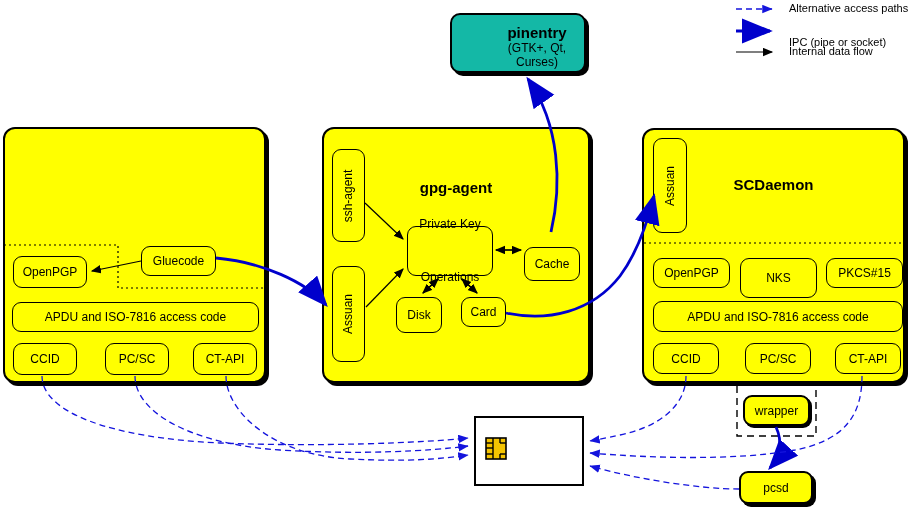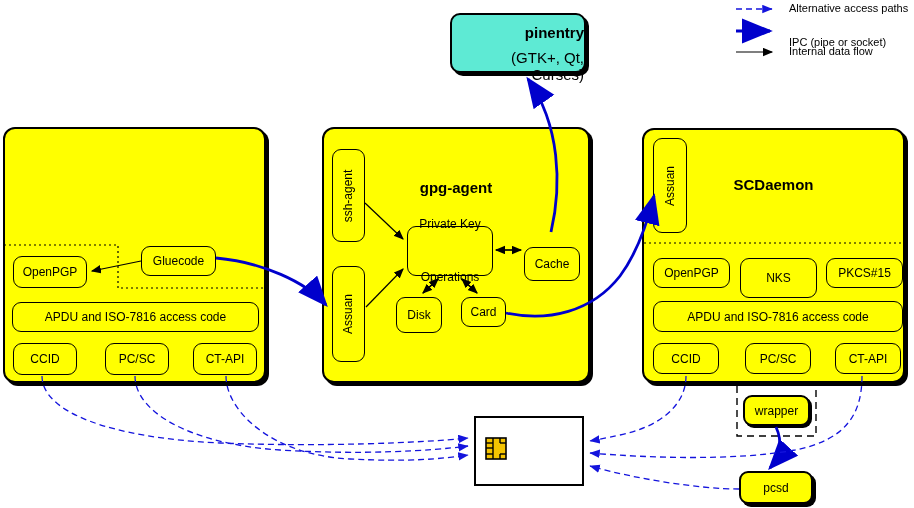--- a/index.html
+++ b/index.html
@@ -6,24 +6,24 @@
   .stage{position:relative;width:914px;height:508px;background:#ffffff;overflow:hidden;
          font-family:"Liberation Sans", sans-serif;color:#000;}
   .node{position:absolute;background:#ffff00;border:2px solid #000;border-radius:12px;
         box-shadow:3px 3px 0 #000;box-sizing:border-box;}
   .inner{position:absolute;background:#ffff00;border:1.6px solid #000;border-radius:9px;
          box-sizing:border-box;display:flex;align-items:center;justify-content:center;
          font-size:12px;white-space:nowrap;}
   .vtext{display:flex;align-items:center;justify-content:center;}
   .vtext span{transform:rotate(-90deg);white-space:nowrap;font-size:12px;}
   .boxtitle{position:absolute;font-weight:bold;font-size:15px;text-align:center;}
-  .pinentry{position:absolute;background:#5eead4;border:2px solid #000;border-radius:10px;
-            box-shadow:3px 3px 0 #000;box-sizing:border-box;text-align:right;padding-left:38px;}
+  .pinentry{position:absolute;background:#14b8a6;border:2px solid #000;border-radius:10px;
+            box-shadow:3px 3px 0 #000;box-sizing:border-box;text-align:center;padding-left:38px;}
   .pinentry .t{font-weight:bold;font-size:15px;margin-top:9px;}
-  .pinentry .s{font-size:15px;margin-top:8px;}
+  .pinentry .s{font-size:12px;margin-top:0;}
   .shadow2{box-shadow:2px 2px 0 #000;}
   .smartcard{position:absolute;left:474px;top:416px;width:110px;height:70px;background:#fff;
              border:2px solid #000;box-sizing:border-box;}
   .pko{flex-direction:column;line-height:17px;gap:36px;}
   .legend-label{position:absolute;font-size:11px;white-space:nowrap;}
   svg.overlay{position:absolute;left:0;top:0;z-index:5;pointer-events:none;}
   .lvl{z-index:2;}
 </style>
 </head>
 <body>

